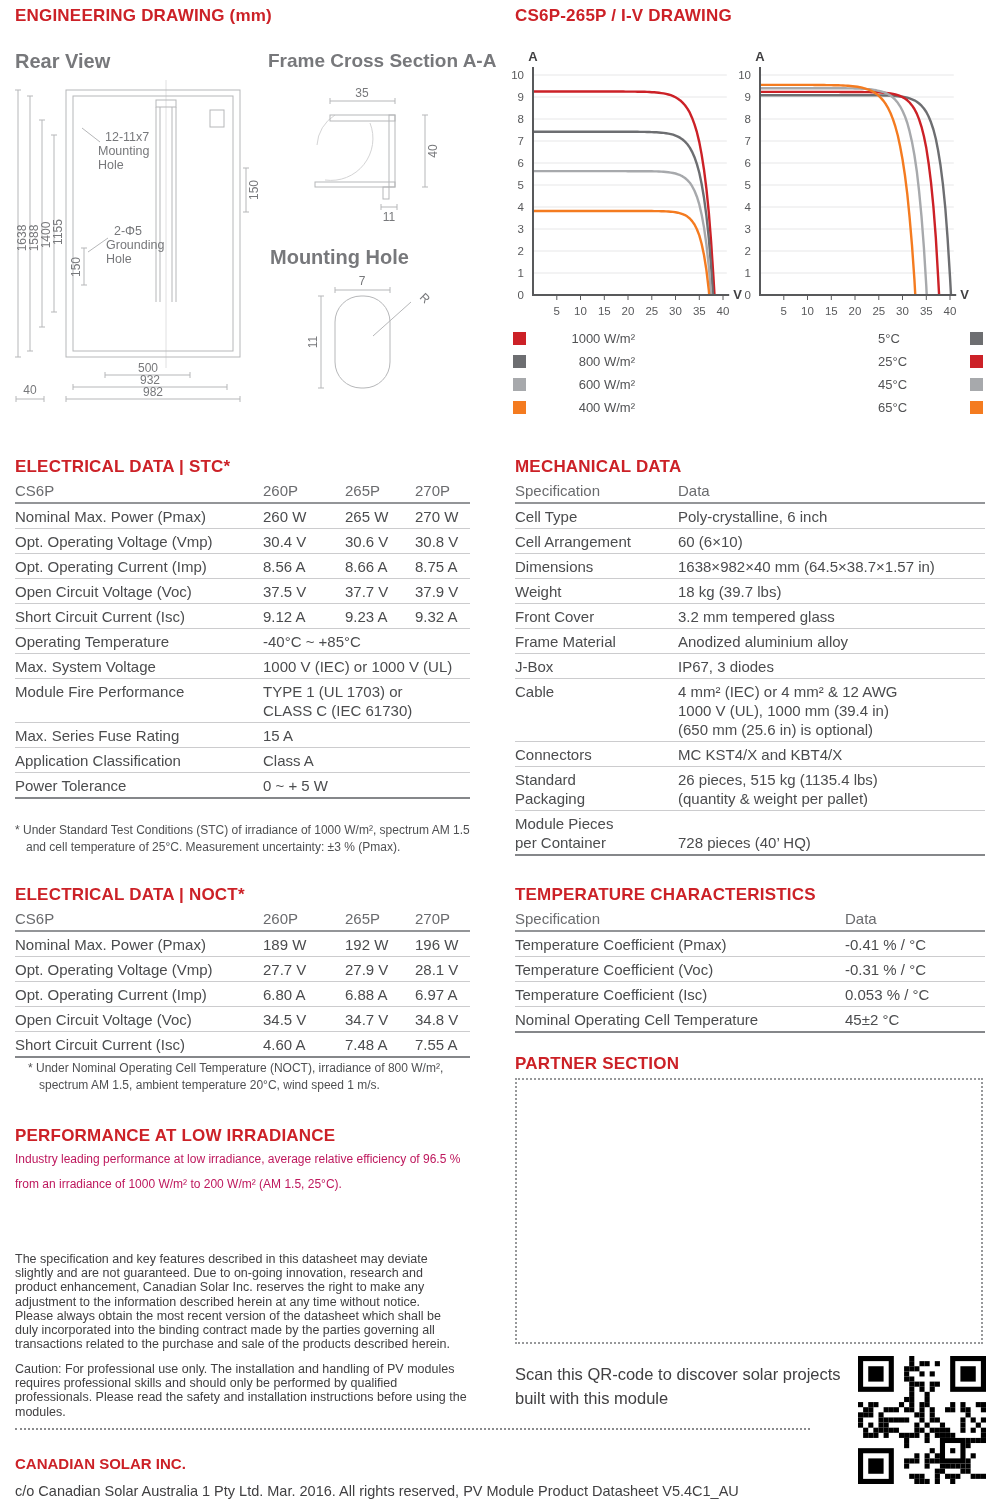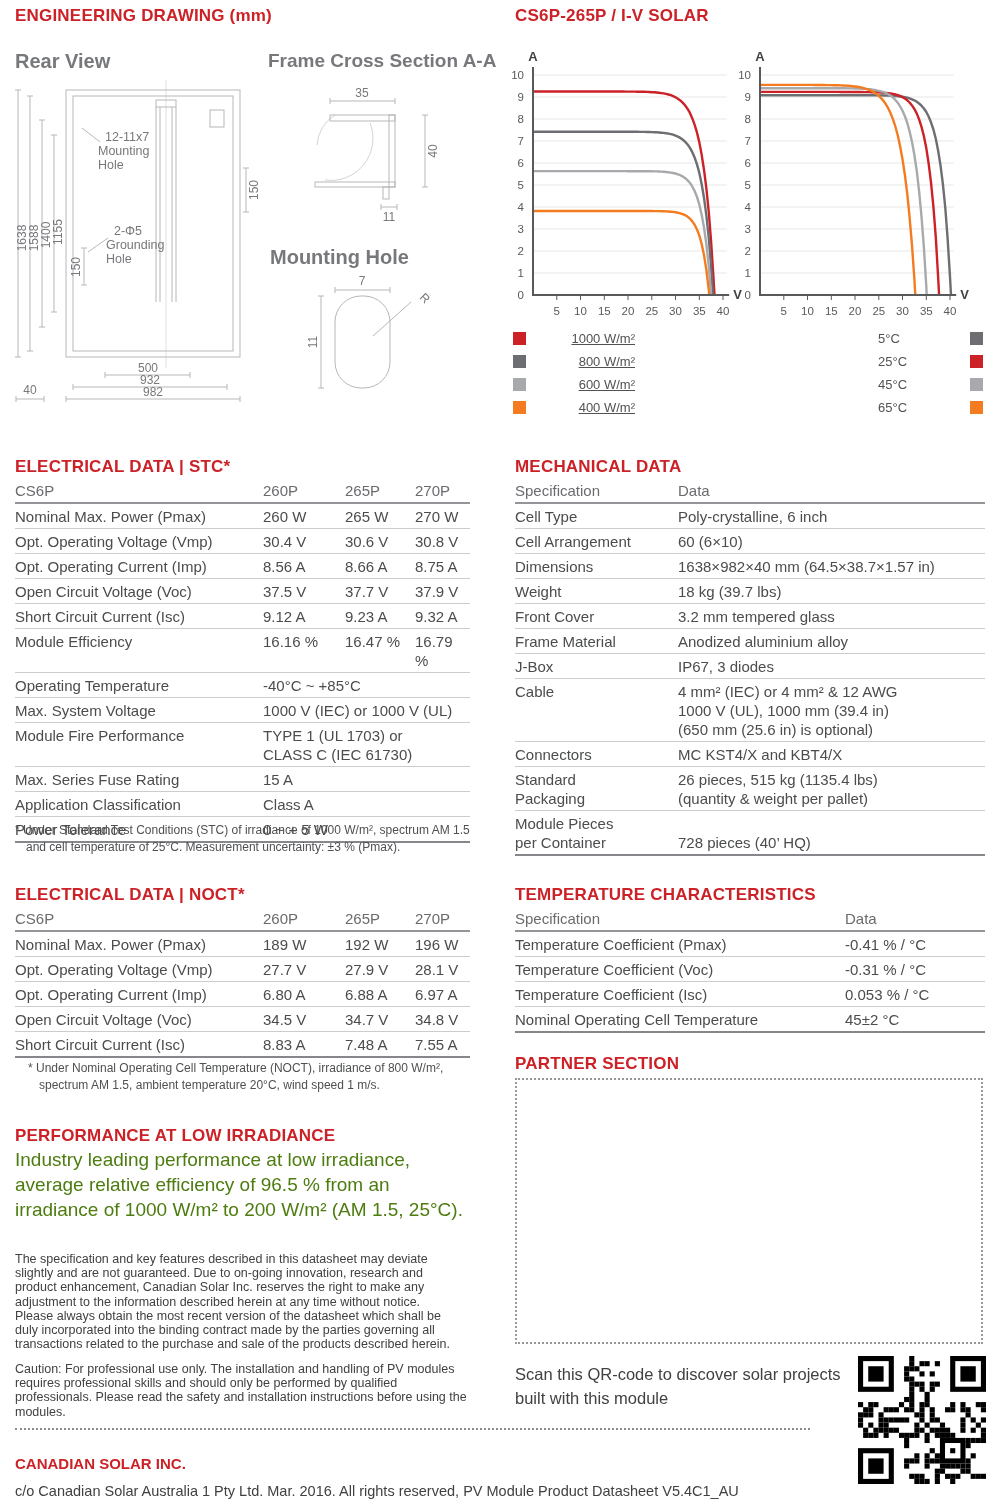--- a/index.html
+++ b/index.html
@@ -16,29 +16,29 @@
   .mech .trow{grid-template-columns:163px 1fr;}
   .temp .trow{grid-template-columns:330px 1fr;}
   .thead{border-bottom:2px solid #939598;}
   .thead>div{font-weight:normal;color:#6a6b6e;}
   .tlast{border-bottom:2px solid #85878a;}
   .span3{grid-column:2/5;}
   .pre{white-space:pre-line;}
   .vbottom{align-self:end;}
   .footnote{font-size:12px;line-height:16.5px;color:#4f5052;padding-left:11px;text-indent:-11px;}
   .fineprint{font-size:12.5px;line-height:14.2px;color:#414042;}
-  .perf-body{font-size:19px;line-height:25px;color:#4d7c0f;}
+  .perf-body{font-size:12px;line-height:25px;color:#be185d;}
   .qr-caption{font-size:16.5px;line-height:24px;color:#414042;}
   .dotline{border-top:2px dotted #8a8b8d;height:0;}
   .partner-box{border:2px dotted #97989a;}
   
   .legend .li{display:flex;align-items:center;margin-bottom:8px;}
   .legend .sq{width:13px;height:13px;display:inline-block;flex:0 0 13px;}
   .legend .ll{font-size:13px;color:#515254;}
-  .legend-left .ll{width:97px;text-align:right;margin-left:12px;text-decoration:underline;}
+  .legend-left .ll{width:97px;text-align:right;margin-left:12px;}
   .legend-right .li{justify-content:flex-end;}
   .legend-right .ll{width:82px;text-align:left;margin-right:10px;}
   
   .dim{font-size:12px;fill:#77787b;font-family:"Liberation Sans",sans-serif;}
   .note{font-size:12.5px;fill:#77787b;font-family:"Liberation Sans",sans-serif;}
   .ctick{font-size:11.5px;fill:#58595b;font-family:"Liberation Sans",sans-serif;}
   .caxis{font-size:13px;font-weight:bold;fill:#414042;font-family:"Liberation Sans",sans-serif;}
   .footer-company{color:#cc2127;font-weight:bold;font-size:15px;}
   .footer-line{font-size:14.5px;color:#414042;}
 </style>
@@ -152,21 +152,21 @@
       <line x1="16" y1="20" x2="16" y2="112"></line>
         <line x1="13" y1="20" x2="19" y2="20"></line>
         <line x1="13" y1="112" x2="19" y2="112"></line>
       <line x1="106" y1="26" x2="68" y2="60"></line>
     </g>
     <text class="dim" x="57" y="9" text-anchor="middle">7</text>
     <text class="dim" x="12" y="66" text-anchor="middle" transform="rotate(-90 12 66)">11</text>
     <text class="dim" x="114" y="22" transform="rotate(45 114 22)">R</text>
   </svg>
 
-  <div class="abs sec-title" style="left:515px;top:6px;">CS6P-265P / I-V SOLAR</div>
+  <div class="abs sec-title" style="left:515px;top:6px;">CS6P-265P / I-V DRAWING</div>
 
   <svg class="abs" style="left:505px;top:50px;" width="240" height="272" viewBox="0 0 240 272">
       <line x1="28" y1="223" x2="221.8" y2="223" stroke="#e7e7e8" stroke-width="1"></line>
       <line x1="28" y1="201" x2="221.8" y2="201" stroke="#e7e7e8" stroke-width="1"></line>
       <line x1="28" y1="179" x2="221.8" y2="179" stroke="#e7e7e8" stroke-width="1"></line>
       <line x1="28" y1="157" x2="221.8" y2="157" stroke="#e7e7e8" stroke-width="1"></line>
       <line x1="28" y1="135" x2="221.8" y2="135" stroke="#e7e7e8" stroke-width="1"></line>
       <line x1="28" y1="113" x2="221.8" y2="113" stroke="#e7e7e8" stroke-width="1"></line>
       <line x1="28" y1="91" x2="221.8" y2="91" stroke="#e7e7e8" stroke-width="1"></line>
       <line x1="28" y1="69" x2="221.8" y2="69" stroke="#e7e7e8" stroke-width="1"></line>
@@ -326,26 +326,20 @@
         <div>37.7 V</div>
         <div>37.9 V</div>
       </div>
     <div class="trow">
         <div>Short Circuit Current (Isc)</div>
         <div>9.12 A</div>
         <div>9.23 A</div>
         <div>9.32 A</div>
       </div>
     <div class="trow">
-        <div>Module Efficiency</div>
-        <div>16.16 %</div>
-        <div>16.47 %</div>
-        <div>16.79 %</div>
-      </div>
-    <div class="trow">
         <div>Operating Temperature</div>
         <div class="span3">-40°C ~ +85°C</div>
       </div>
     <div class="trow">
         <div>Max. System Voltage</div>
         <div class="span3">1000 V (IEC) or 1000 V (UL)</div>
       </div>
     <div class="trow">
         <div>Module Fire Performance</div>
         <div class="span3 pre">TYPE 1 (UL 1703) or
@@ -393,21 +387,21 @@
         <div>6.97 A</div>
       </div>
     <div class="trow">
         <div>Open Circuit Voltage (Voc)</div>
         <div>34.5 V</div>
         <div>34.7 V</div>
         <div>34.8 V</div>
       </div>
     <div class="trow tlast">
         <div>Short Circuit Current (Isc)</div>
-        <div>8.83 A</div>
+        <div>4.60 A</div>
         <div>7.48 A</div>
         <div>7.55 A</div>
       </div>
   </div>
   <div class="abs footnote" style="left:28px;top:1060px;width:452px;">* Under Nominal Operating Cell Temperature (NOCT), irradiance of 800 W/m², spectrum AM 1.5, ambient temperature 20°C, wind speed 1 m/s.</div>
 
   <div class="abs sec-title" style="left:15px;top:1126px;">PERFORMANCE AT LOW IRRADIANCE</div>
   <div class="abs perf-body" style="left:15px;top:1147px;width:452px;">Industry leading performance at low irradiance, average relative efficiency of 96.5 % from an irradiance of 1000 W/m² to 200 W/m² (AM 1.5, 25°C).</div>
 
   <div class="abs fineprint" style="left:15px;top:1252px;width:445px;">The specification and key features described in this datasheet may deviate slightly and are not guaranteed. Due to on-going innovation, research and product enhancement, Canadian Solar Inc. reserves the right to make any adjustment to the information described herein at any time without notice. Please always obtain the most recent version of the datasheet which shall be duly incorporated into the binding contract made by the parties governing all transactions related to the purchase and sale of the products described herein.</div>

